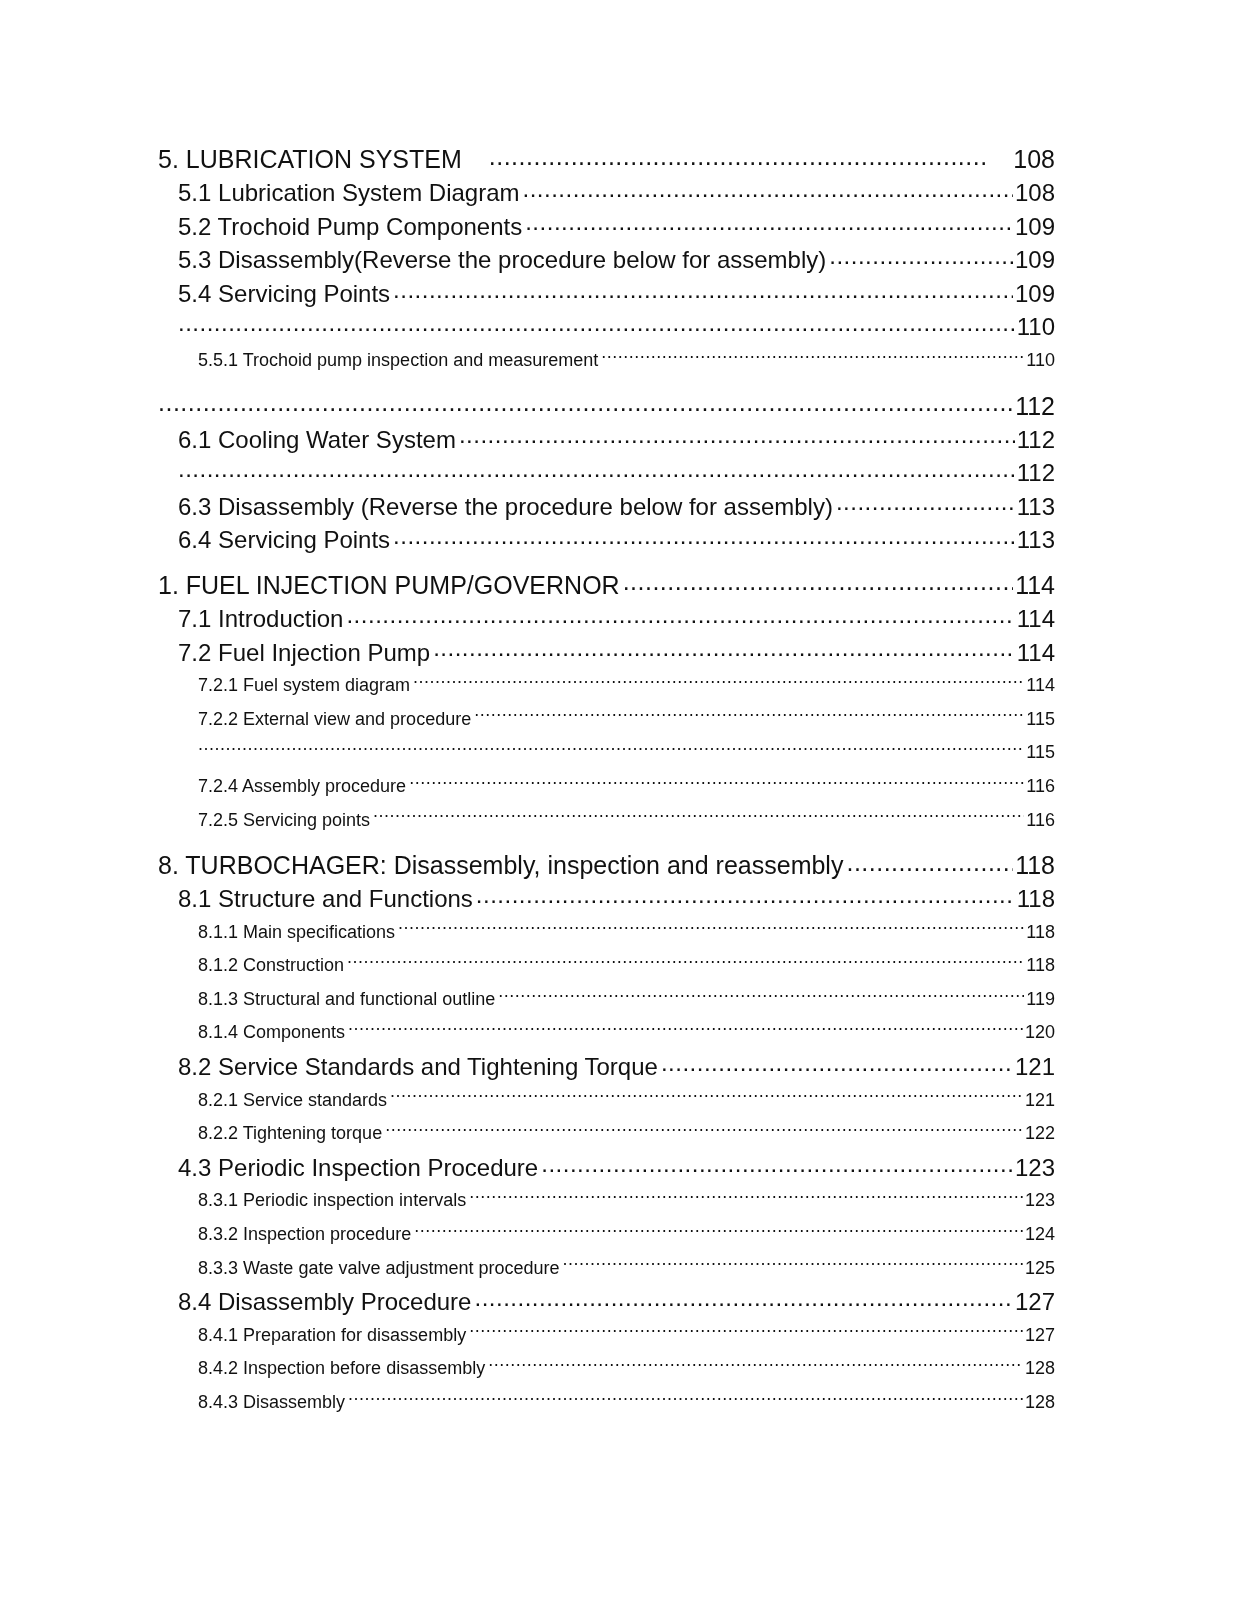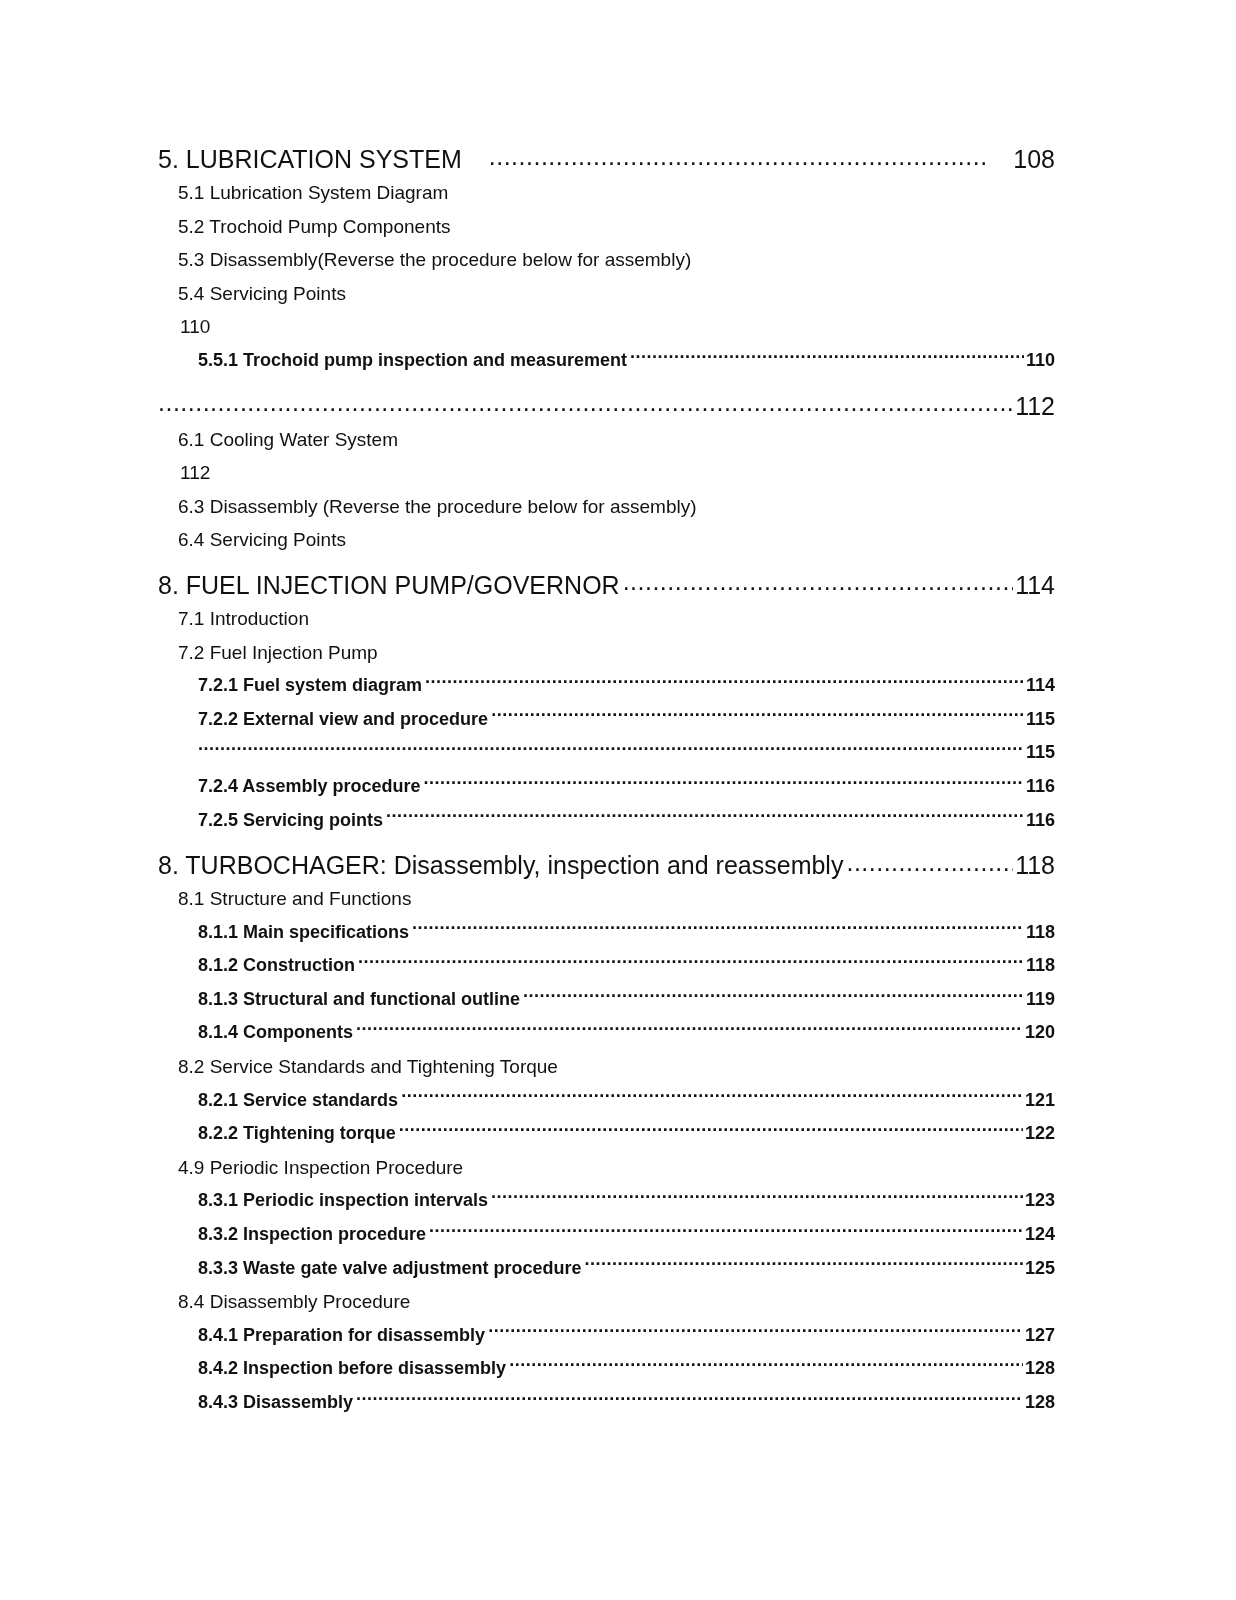--- a/index.html
+++ b/index.html
@@ -50,32 +50,30 @@
       padding-left: 2px;
     }
     .level-1 {
       font-size: 25px;
       height: 34px;
       line-height: 34px;
       margin-top: 11px;
     }
     .level-1:first-child { margin-top: 0; gap: 24px; }
     .level-2 {
-      font-size: 19px;
+      font-size: 24px;
       height: 33.6px;
       line-height: 33.6px;
       padding-left: 20px;
-      flex-direction: column;
     }
     .level-3 {
       font-size: 18px;
       height: 33.6px;
       line-height: 33.6px;
       padding-left: 40px;
-      font-weight: bold;
     }
   </style>
 </head>
 <body>
 
 <div id="toc">
     <div class="entry level-1">
       <span class="title">5. LUBRICATION SYSTEM</span>
       <span class="leader"></span>
       <span class="page">108</span>
@@ -126,21 +124,21 @@
       <span class="title">6.3 Disassembly (Reverse the procedure below for assembly)</span>
       <span class="leader"></span>
       <span class="page">113</span>
     </div>
     <div class="entry level-2">
       <span class="title">6.4 Servicing Points</span>
       <span class="leader"></span>
       <span class="page">113</span>
     </div>
     <div class="entry level-1">
-      <span class="title">8. FUEL INJECTION PUMP/GOVERNOR</span>
+      <span class="title">1. FUEL INJECTION PUMP/GOVERNOR</span>
       <span class="leader"></span>
       <span class="page">114</span>
     </div>
     <div class="entry level-2">
       <span class="title">7.1 Introduction</span>
       <span class="leader"></span>
       <span class="page">114</span>
     </div>
     <div class="entry level-2">
       <span class="title">7.2 Fuel Injection Pump</span>
@@ -210,21 +208,21 @@
       <span class="title">8.2.1 Service standards</span>
       <span class="leader"></span>
       <span class="page">121</span>
     </div>
     <div class="entry level-3">
       <span class="title">8.2.2 Tightening torque</span>
       <span class="leader"></span>
       <span class="page">122</span>
     </div>
     <div class="entry level-2">
-      <span class="title">4.9 Periodic Inspection Procedure</span>
+      <span class="title">4.3 Periodic Inspection Procedure</span>
       <span class="leader"></span>
       <span class="page">123</span>
     </div>
     <div class="entry level-3">
       <span class="title">8.3.1 Periodic inspection intervals</span>
       <span class="leader"></span>
       <span class="page">123</span>
     </div>
     <div class="entry level-3">
       <span class="title">8.3.2 Inspection procedure</span>

